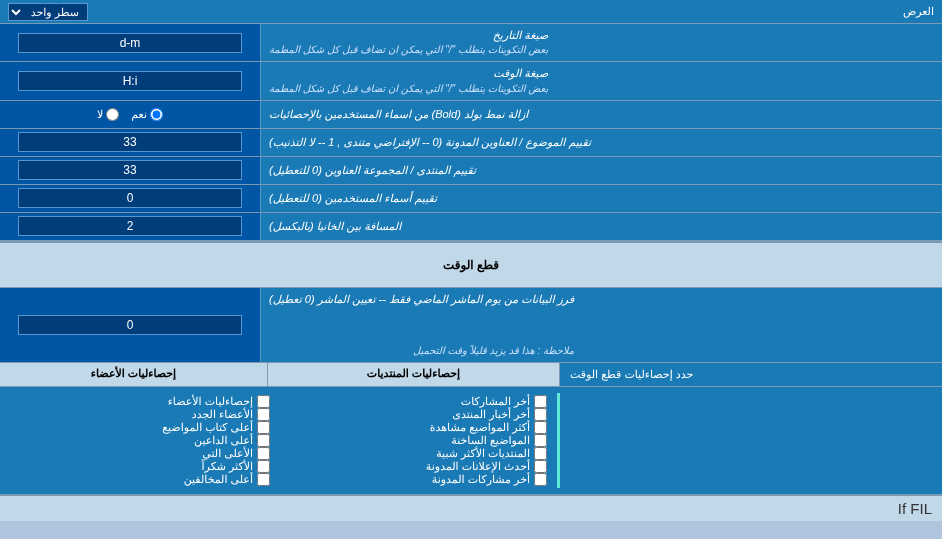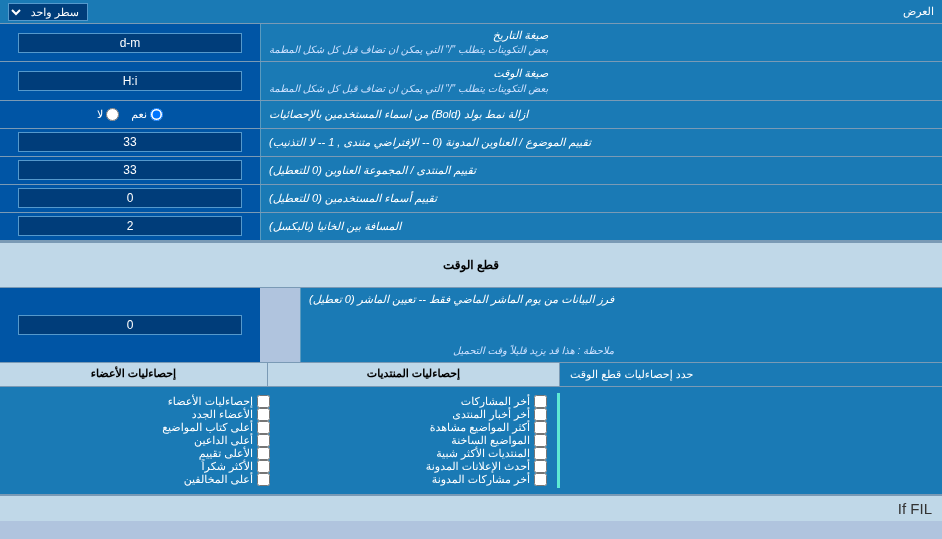--- a/index.html
+++ b/index.html
@@ -185,21 +185,21 @@
 
   <div class="row">
     <div class="row-label">المسافة بين الخانيا (بالبكسل)</div>
     <div class="row-input">
       <input type="text" value="2" style="">
     </div>
   </div>
 
   <div class="section-header">قطع الوقت</div>
 
-  <div class="row" style="min-height:42px;gap:40px;">
+  <div class="row" style="min-height:42px;">
     <div class="row-label">
       <div>
         <div>فرز البيانات من يوم الماشر الماضي فقط -- تعيين الماشر (0 تعطيل)</div>
         <div style="font-size:10px;color:#cce0ff;margin-top:37px;">ملاحظة : هذا قد يزيد قليلاً وقت التحميل</div>
       </div>
     </div>
     <div class="row-input">
       <input type="text" value="0" style="">
     </div>
   </div>
@@ -260,21 +260,21 @@
       <div class="checkbox-item">
         <input type="checkbox" style="">
         <span>أعلى كتاب المواضيع</span>
       </div>
       <div class="checkbox-item">
         <input type="checkbox" style="">
         <span>أعلى الداعين</span>
       </div>
       <div class="checkbox-item">
         <input type="checkbox" style="">
-        <span>الأعلى تقييم</span>
+        <span>الأعلى التي</span>
       </div>
       <div class="checkbox-item">
         <input type="checkbox" style="">
         <span>الأكثر شكراً</span>
       </div>
       <div class="checkbox-item">
         <input type="checkbox" style="">
         <span>أعلى المخالفين</span>
       </div>
     </div>

